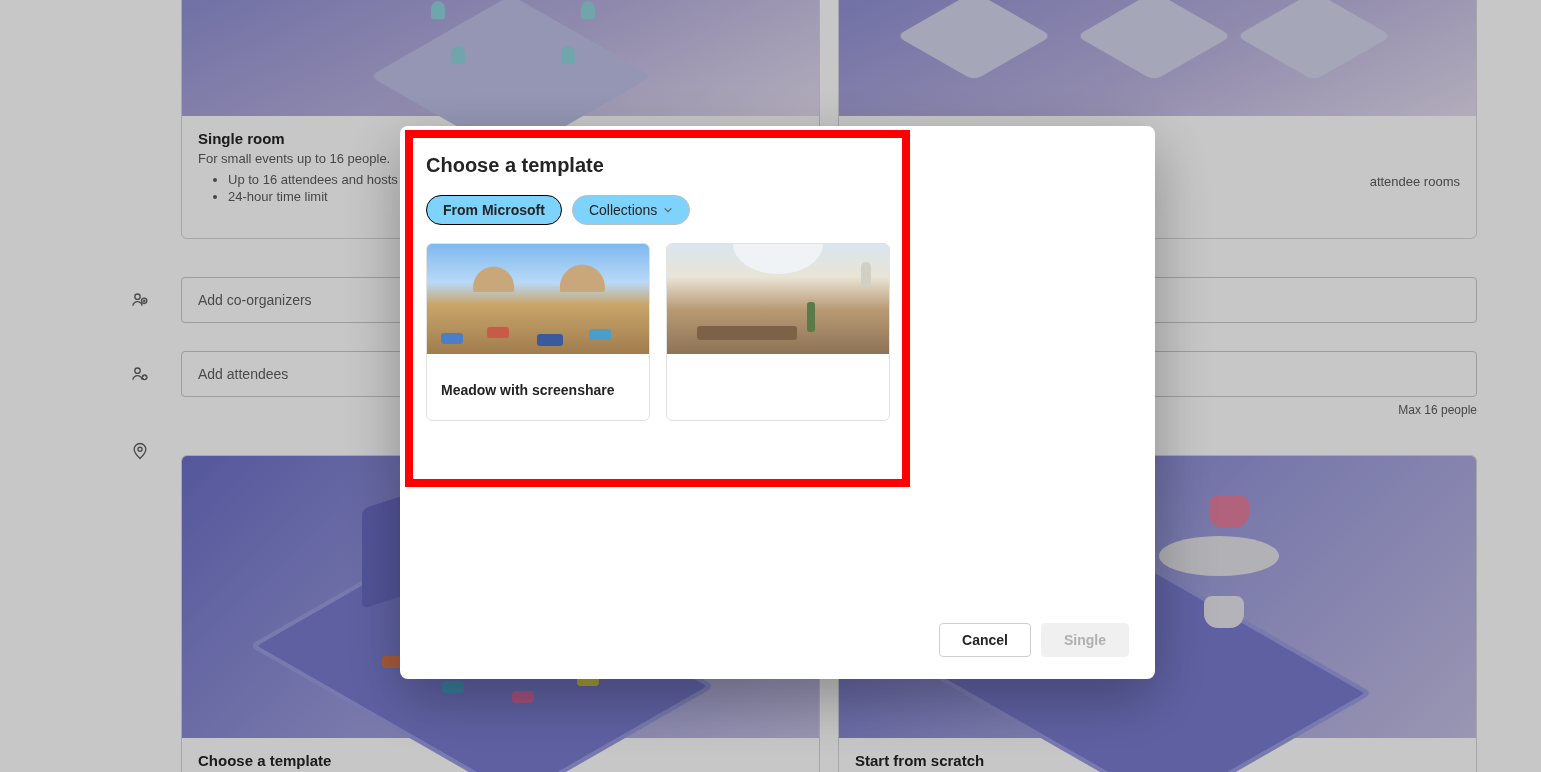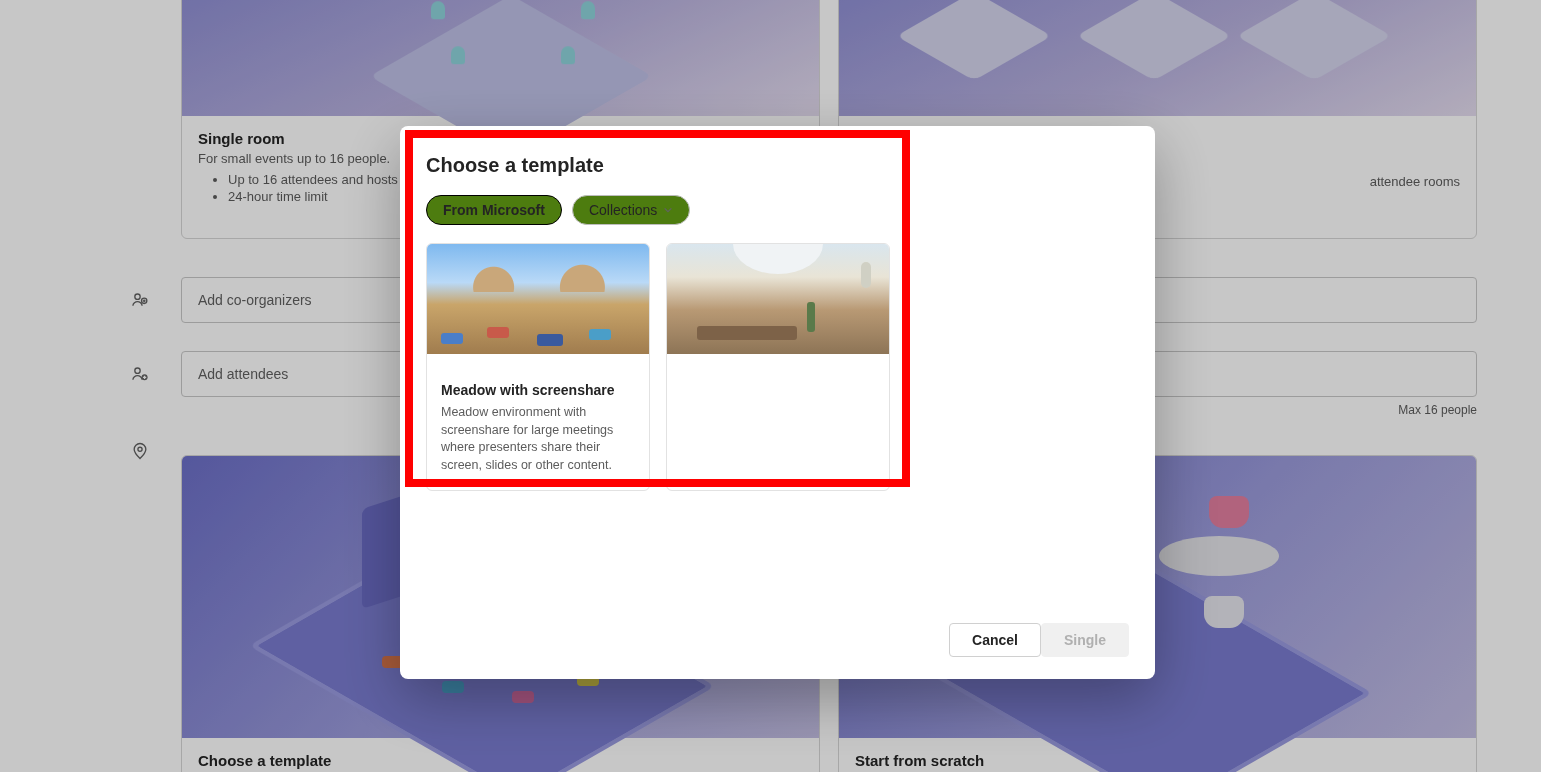--- a/index.html
+++ b/index.html
@@ -32,34 +32,34 @@
 
     
     .scrim { position:absolute; inset:0; background:rgba(0,0,0,0.22); }
 
     
     .dialog { position:absolute; left:400px; top:126px; width:755px; height:553px; background:#fff; border-radius:8px; box-shadow:0 20px 60px rgba(0,0,0,.3); display:flex; flex-direction:column; }
     .dialog-body { padding: 28px 26px 0 26px; flex:1; overflow:hidden; }
     .dialog-title { font-size:20px; font-weight:600; color:#242424; margin-bottom: 18px; }
 
     .pills { display:flex; gap:10px; margin-bottom: 18px; }
-    .pill { border:1px solid #bdbdbd; background:#4d7c0f; border-radius:999px; padding: 6px 16px; font-size:14px; color:#242424; cursor:pointer; display:flex; align-items:center; gap:6px; }
+    .pill { border:1px solid #bdbdbd; background:#7dd3fc; border-radius:999px; padding: 6px 16px; font-size:14px; color:#242424; cursor:pointer; display:flex; align-items:center; gap:6px; }
     .pill.active { border:1.5px solid #000; font-weight:600; }
     .chev { width:10px; height:10px; }
 
     .templates { display:flex; gap:16px; }
     .tpl-card { width:224px; border:1px solid #e2e2e2; border-radius:6px; overflow:hidden; cursor:pointer; background:#fff; }
     .tpl-img { height:110px; }
     .tpl-meadow { background: linear-gradient(180deg,#7fb9ef 0%, #b9d9f7 35%, #c9a56a 55%, #a07c4e 100%); position:relative; }
     .tpl-oasis  { background: linear-gradient(180deg,#d9e6ee 0%, #e9e4d6 30%, #b89974 60%, #8d7456 100%); position:relative; }
     .tpl-body { padding: 28px 14px 16px; }
     .tpl-title { font-weight:600; font-size:14px; color:#242424; margin-bottom:6px; }
     .tpl-desc { font-size:12.5px; color:#5c5c5c; line-height:1.4; }
 
-    .dialog-footer { padding: 14px 26px 22px; display:flex; justify-content:flex-end; }
+    .dialog-footer { padding: 14px 26px 22px; display:flex; justify-content:flex-end; gap:10px; }
     .btn { border-radius:4px; padding:8px 22px; font-size:14px; font-weight:600; cursor:pointer; }
     .btn-cancel { background:#fff; border:1px solid #d0d0d0; color:#242424; }
     .btn-select { background:#f0f0f0; border:1px solid #f0f0f0; color:#b0b0b0; cursor:not-allowed; }
 
     
     .highlight { position:absolute; border:8px solid #ff0000; pointer-events:none; }
 
     
     .peg { position:absolute; width:14px; height:18px; background:#8fd4dc; border-radius:7px 7px 3px 3px; }
     .platform{ position:absolute; background:#6a6bc0; transform:rotateX(55deg) rotateZ(45deg); border-radius:10px; }
@@ -202,21 +202,20 @@
       <div class="tpl-card">
         <div class="tpl-img tpl-meadow">
           <div style="position:absolute; left:0; top:0; width:100%; height:48px; background:radial-gradient(circle at 30% 90%, #c9a77a 20px, transparent 21px), radial-gradient(circle at 70% 90%, #c9a77a 22px, transparent 23px);"></div>
           <div style="position:absolute; left:14px; bottom:10px; width:22px; height:11px; background:#4a7ec8; border-radius:3px;"></div>
           <div style="position:absolute; left:60px; bottom:16px; width:22px; height:11px; background:#c85a4a; border-radius:3px;"></div>
           <div style="position:absolute; left:110px; bottom:8px; width:26px; height:12px; background:#3a5a9e; border-radius:3px;"></div>
           <div style="position:absolute; left:162px; bottom:14px; width:22px; height:11px; background:#4a9ec8; border-radius:3px;"></div>
         </div>
         <div class="tpl-body">
           <div class="tpl-title">Meadow with screenshare</div>
-          <div class="tpl-desc">Meadow environment with screenshare for large meetings where presenters share their screen, slides or other content.</div>
         </div>
       </div>
 
       <div class="tpl-card">
         <div class="tpl-img tpl-oasis">
           <div style="position:absolute; left:50%; top:-30px; width:90px; height:60px; background:#f0f3f5; border-radius:50%; transform:translateX(-50%);"></div>
           <div style="position:absolute; left:30px; bottom:14px; width:100px; height:14px; background:#7d6248; border-radius:3px;"></div>
           <div style="position:absolute; left:140px; bottom:22px; width:8px; height:30px; background:#5a7a4a; border-radius:3px;"></div>
           <div style="position:absolute; right:18px; top:18px; width:10px; height:26px; background:#d0d0c4; border-radius:5px;"></div>
         </div>

